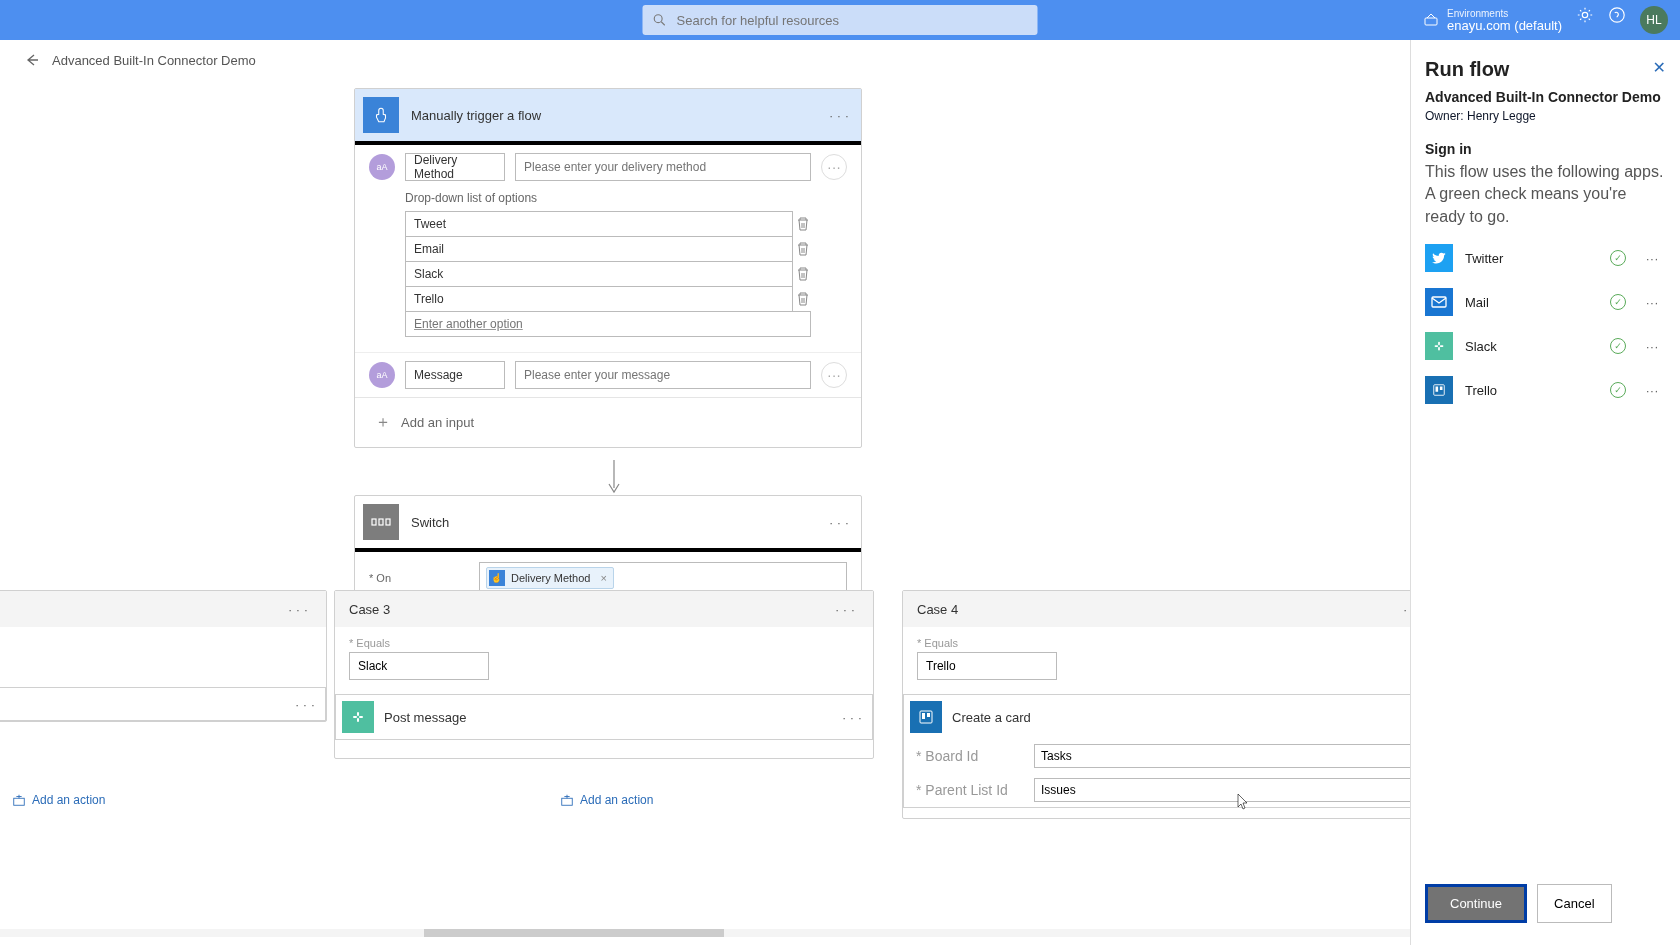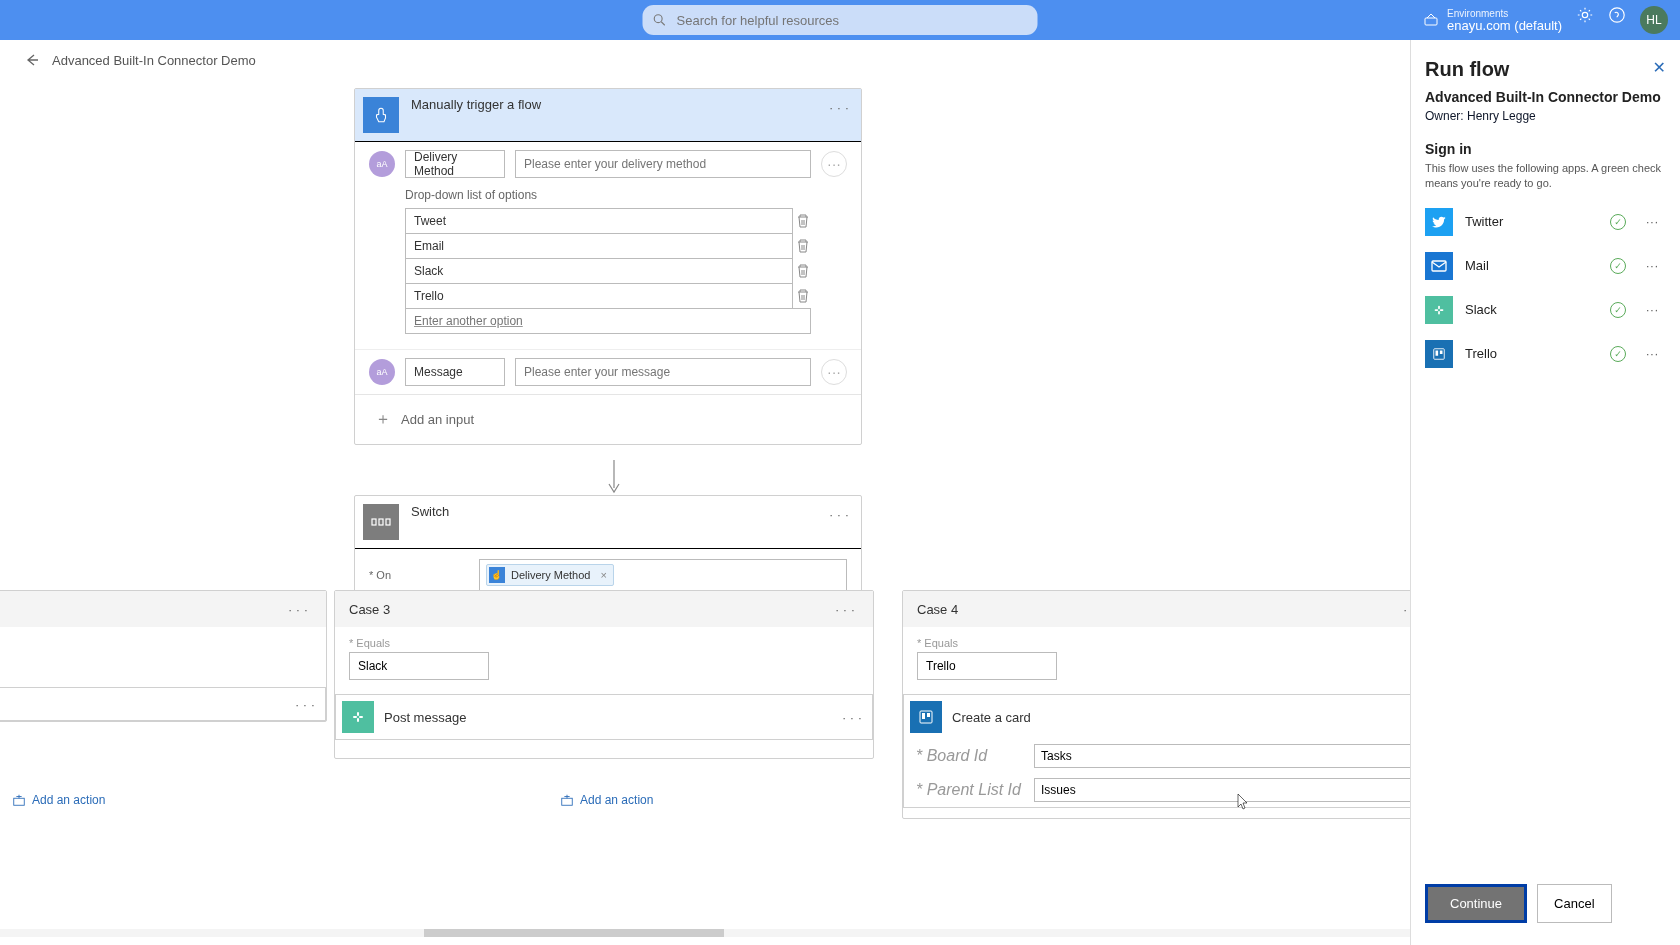--- a/index.html
+++ b/index.html
@@ -1,39 +1,39 @@
 <!DOCTYPE html>
 <html><head>
 <meta charset="utf-8">
 <style>
 * { box-sizing: border-box; margin: 0; padding: 0; }
 body { font-family: "Segoe UI", sans-serif; font-size: 13px; background: #fff; overflow: hidden; }
 
 .topbar { height: 40px; background: #4d8ff0; display: flex; align-items: center; padding: 0 12px; position: relative; }
-.search-container { position: absolute; left: 50%; transform: translateX(-50%); width: 395px; height: 30px; background: #cbddf9; border-radius: 11px; display: flex; align-items: center; padding: 0 10px; gap: 10px; }
+.search-container { position: absolute; left: 50%; transform: translateX(-50%); width: 395px; height: 30px; background: #cbddf9; border-radius: 3px; display: flex; align-items: center; padding: 0 10px; gap: 10px; }
 .search-icon { width: 14px; height: 14px; color: #7a7a7a; }
 .search-input { border: none; background: transparent; outline: none; font-size: 13px; color: #555; flex: 1; }
 .topbar-right { margin-left: auto; display: flex; gap: 14px; color: #fff; }
 .env-block { display: flex; align-items: center; gap: 8px; }
 .env-icon { width: 16px; height: 16px; }
 .env-text { font-size: 10px; line-height: 12px; }
 .env-label { font-size: 10px; opacity: 0.9; }
 .env-name { font-size: 13px; }
 .topbar-icon { width: 18px; height: 18px; cursor: pointer; }
 .avatar { width: 28px; height: 28px; border-radius: 50%; background: #4b7a5e; color: #fff; display: flex; align-items: center; justify-content: center; font-size: 12px; }
 
 .breadcrumb-bar { height: 40px; display: flex; align-items: center; padding: 0 24px; gap: 12px; color: #555; border-bottom: 0; }
 .back-arrow { cursor: pointer; color: #666; }
 
 .canvas { position: absolute; top: 80px; left: 0; right: 0; bottom: 8px; background: #fff; overflow: hidden; }
 
 .flow-card { position: absolute; background: #fff; border: 1px solid #d0d0d0; border-radius: 2px; }
 
 .trigger-card { left: 354px; top: 8px; width: 508px; }
-.card-header { display: flex; padding: 8px; border-bottom: 1px solid #000000; }
+.card-header { display: flex; align-items: center; padding: 8px; border-bottom: 4px solid #000000; }
 .trigger-header { background: #d9e8fb; }
 .header-icon { width: 36px; height: 36px; display: flex; align-items: center; justify-content: center; color: #fff; font-size: 18px; }
 .trigger-icon-bg { background: #3a83d8; }
 .header-title { margin-left: 12px; font-size: 13px; color: #333; flex: 1; }
 .more-dots { width: 28px; height: 20px; display: flex; align-items: center; justify-content: center; cursor: pointer; color: #666; border-radius: 2px; }
 
 .input-row { display: flex; align-items: center; padding: 8px 14px 8px 14px; gap: 10px; position: relative; }
 .input-badge { width: 26px; height: 26px; border-radius: 50%; background: #b39ddb; color: #fff; display: flex; align-items: center; justify-content: center; font-size: 9px; }
 .input-name-box { width: 100px; height: 28px; border: 1px solid #bbb; display: flex; align-items: center; padding: 0 8px; font-size: 12px; color: #333; }
 .input-value-box { flex: 1; height: 28px; border: 1px solid #bbb; padding: 0 8px; font-size: 12px; color: #999; outline: none; }
@@ -70,33 +70,33 @@
 .small-label { font-size: 11px; color: #999; display: block; margin-bottom: 3px; }
 .equals-input { width: 140px; height: 28px; border: 1px solid #bbb; padding: 0 8px; font-size: 12px; outline: none; }
 
 .action-card-inner { border: 1px solid #d0d0d0; margin: 0 -14px 8px -14px; }
 .action-header { display: flex; align-items: center; padding: 6px; }
 .action-icon-small { width: 32px; height: 32px; display: flex; align-items: center; justify-content: center; }
 .slack-bg { background: #4fbfa0; color: #fff; }
 .trello-bg { background: #1970b3; color: #fff; }
 .action-title-text { margin-left: 10px; font-size: 13px; color: #333; flex: 1; }
 .action-body-row { display: flex; align-items: center; padding: 5px 12px; gap: 8px; }
-.action-field-label { width: 110px; font-size: 16px; color: #999; font-style: italic; }
+.action-field-label { width: 110px; font-size: 14px; color: #999; }
 .action-field-input { flex: 1; border: 1px solid #bbb; height: 24px; padding: 0 6px; font-size: 12px; outline: none; }
 
 .add-action { position: absolute; display: flex; align-items: center; gap: 6px; color: #2b6cb8; font-size: 12px; cursor: pointer; justify-content: center; }
 .add-action-icon { width: 14px; height: 14px; }
 
 .side-panel { position: absolute; right: 0; top: 40px; bottom: 0; width: 270px; background: #fff; border-left: 1px solid #ddd; padding: 18px 14px; }
 .panel-title { font-size: 20px; font-weight: 600; color: #222; }
 .panel-close { position: absolute; right: 14px; top: 18px; color: #2b6cb8; cursor: pointer; font-size: 16px; }
 .panel-subtitle { font-size: 14px; font-weight: 600; margin-top: 8px; color: #222; }
 .panel-owner { font-size: 12px; color: #0f172a; margin-top: 4px; }
 .panel-section-title { font-size: 14px; font-weight: 600; margin-top: 18px; color: #222; }
-.panel-desc { font-size: 11px; color: #555; margin-top: 4px; line-height: 1.4; }
+.panel-desc { font-size: 16px; color: #555; margin-top: 4px; line-height: 1.4; }
 .conn-row { display: flex; align-items: center; margin-top: 16px; gap: 12px; }
 .conn-icon { width: 28px; height: 28px; display: flex; align-items: center; justify-content: center; color: #fff; }
 .tw-bg { background: #1da1f2; }
 .mail-bg { background: #1976d2; }
 .slack-side-bg { background: #4fbfa0; }
 .trello-side-bg { background: #1970b3; }
 .conn-name { font-size: 13px; color: #222; flex: 1; }
 .conn-check { width: 16px; height: 16px; border: 1.5px solid #5aab5a; border-radius: 50%; display: flex; align-items: center; justify-content: center; color: #5aab5a; font-size: 9px; }
 
 .panel-footer { position: absolute; bottom: 22px; left: 0; right: 0; display: flex; gap: 10px; padding: 0 14px; justify-content: flex-start; }

